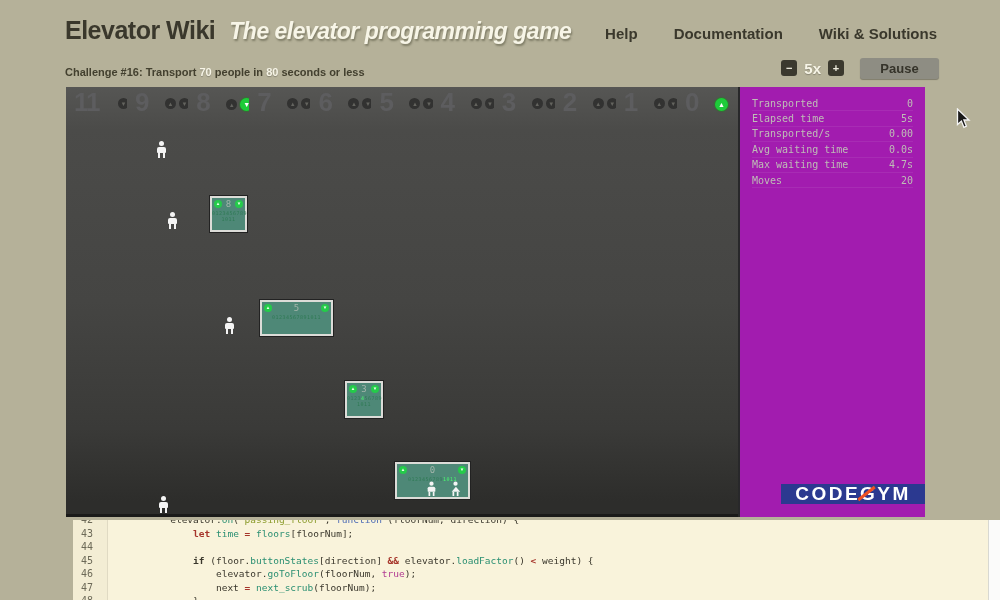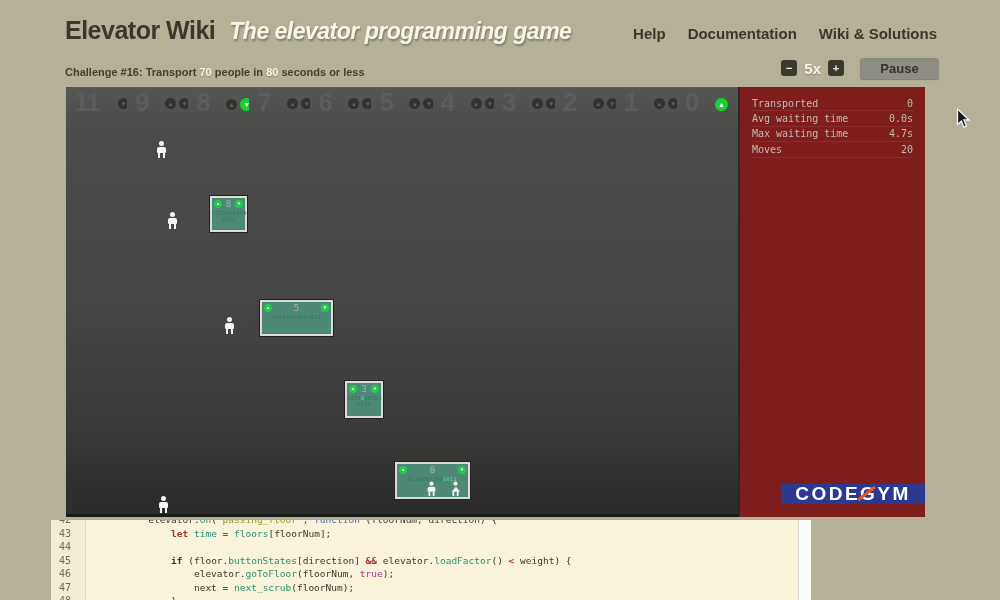--- a/index.html
+++ b/index.html
@@ -4,21 +4,21 @@
 <style>
   html,body{margin:0;padding:0}
   body{width:1000px;height:600px;background:#b5b199;position:relative;overflow:hidden;
        font-family:"Liberation Sans",sans-serif}
 
   
   .header{position:absolute;left:65px;top:16px;right:63px;display:flex;align-items:baseline}
   .title{font-weight:bold;font-size:25px;color:#3a382c;letter-spacing:-.5px}
   .subtitle{font-weight:bold;font-style:italic;font-size:23px;color:#f7f5e7;margin-left:14px;
             text-shadow:1px 2px 2px rgba(60,60,40,.45);letter-spacing:-.5px}
-  .links{margin-left:auto;display:flex;gap:22px}
+  .links{margin-left:auto;display:flex;gap:36px}
   .hlink{font-weight:bold;font-size:15px;color:#3a382c;text-decoration:none;cursor:pointer}
 
   
   .challenge{position:absolute;left:65px;top:55px;right:61px;display:flex;align-items:center;height:26px}
   .ch-text{font-weight:bold;font-size:11px;color:#43402f;margin-top:8px;white-space:pre-wrap}
   .ch-text .hl{color:#f7f5e7;text-shadow:0 1px 1px rgba(0,0,0,.25)}
   .controls{margin-left:auto;display:flex;align-items:center;gap:7px}
   .speed-btn{width:16px;height:16px;border:none;border-radius:3px;background:#3b392e;color:#eeecde;
              font-weight:bold;font-size:11px;line-height:15px;padding:0;text-align:center;cursor:pointer;
              font-family:"Liberation Sans",sans-serif}
@@ -59,36 +59,36 @@
   .e-arrow{width:8px;height:8px;border-radius:50%;background:#24cb4a;display:flex;align-items:center;
            justify-content:center;flex:none}
   .e-arrow::after{content:"▲";font-size:4.5px;color:#eaffea;line-height:1}
   .e-arrow.down::after{content:"▼"}
   .e-ind{font-family:"DejaVu Sans Mono",monospace;font-size:9px;line-height:9px;color:#a3b5ab}
   .e-btns{margin-top:1px;text-align:center;font-family:"DejaVu Sans Mono",monospace;font-size:5px;
           line-height:6px;color:#2f7a55;letter-spacing:.5px}
   .e-btns .on{color:#49f96e}
 
   
-  .stats{position:absolute;left:674px;top:0;width:185px;height:430px;background:#7f1d1d;
+  .stats{position:absolute;left:674px;top:0;width:185px;height:430px;background:#a21caf;
          padding:9px 12px;box-sizing:border-box}
   .stat-row{display:flex;justify-content:space-between;align-items:center;height:14.4px;
             font-family:"DejaVu Sans Mono",monospace;font-size:10px;color:#bebeb6;
             border-bottom:1px solid rgba(255,255,255,.07)}
 
   
   .logo{position:absolute;left:715px;top:397px;width:144px;height:20px;background:#2b3990;color:#fff;
         display:flex;align-items:center;justify-content:center;font-weight:bold;font-size:19px;
         letter-spacing:2.5px;font-family:"Liberation Sans",sans-serif}
   .logo .g{position:relative;display:inline-block}
   .logo .g::after{content:"";position:absolute;left:-4px;top:9px;width:21px;height:3px;background:#ef5123;
                   transform:rotate(-38deg)}
 
   
-  .editor{position:absolute;left:51px;top:520px;width:760px;height:80px;background:#f9f3db;overflow:hidden}
+  .editor{position:absolute;left:73px;top:520px;width:928px;height:80px;background:#f9f3db;overflow:hidden}
   .editor::before{content:"";position:absolute;left:0;top:0;width:34px;height:100%;background:#f3edd4;
                   border-right:1px solid rgba(0,0,0,.08)}
   #code{position:relative;margin-top:-7px}
   .cline{display:flex;height:13.5px;align-items:center;font-family:"DejaVu Sans Mono",monospace;
          font-size:9.5px;white-space:pre}
   .lno{width:26px;padding-left:8px;color:#6d6a58;font-size:10px;flex:none}
   .lcode{padding-left:6px}
   .tk-p{color:#3a372c}
   .tk-kw{color:#a6352b;font-weight:bold}
   .tk-kwb{color:#3a372c;font-weight:bold}
@@ -303,20 +303,28 @@
           </span>
   </div>
       </div>
     </div>
   <div class="stats" id="stats">
       <div class="stat-row">
     <span class="s-label">Transported</span>
     <span class="s-value">0</span>
   </div>
       <div class="stat-row">
+    <span class="s-label">Elapsed time</span>
+    <span class="s-value">5s</span>
+  </div>
+      <div class="stat-row">
+    <span class="s-label">Transported/s</span>
+    <span class="s-value">0.00</span>
+  </div>
+      <div class="stat-row">
     <span class="s-label">Avg waiting time</span>
     <span class="s-value">0.0s</span>
   </div>
       <div class="stat-row">
     <span class="s-label">Max waiting time</span>
     <span class="s-value">4.7s</span>
   </div>
       <div class="stat-row">
     <span class="s-label">Moves</span>
     <span class="s-value">20</span>

